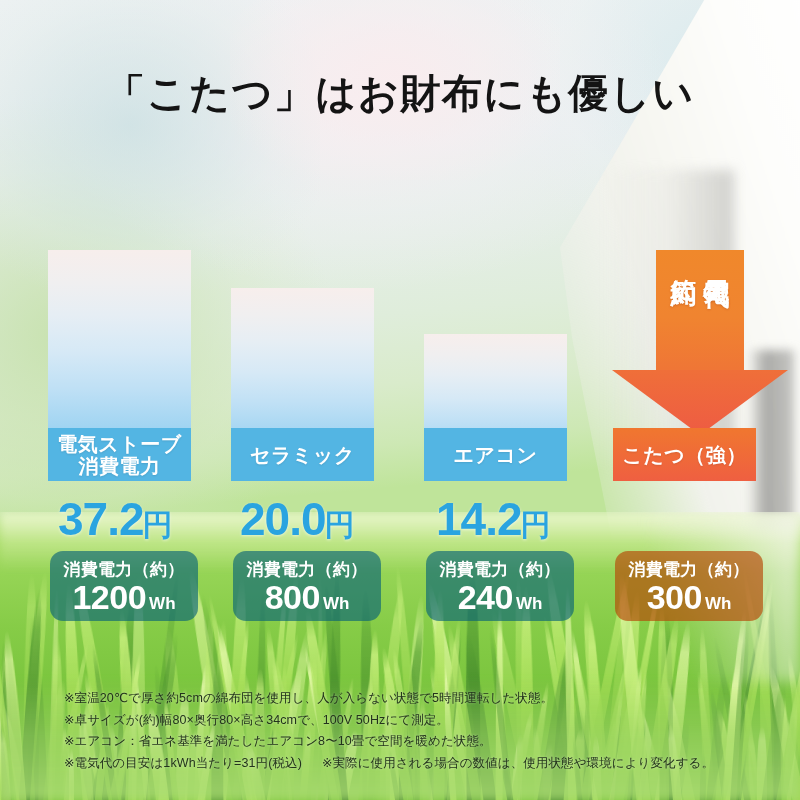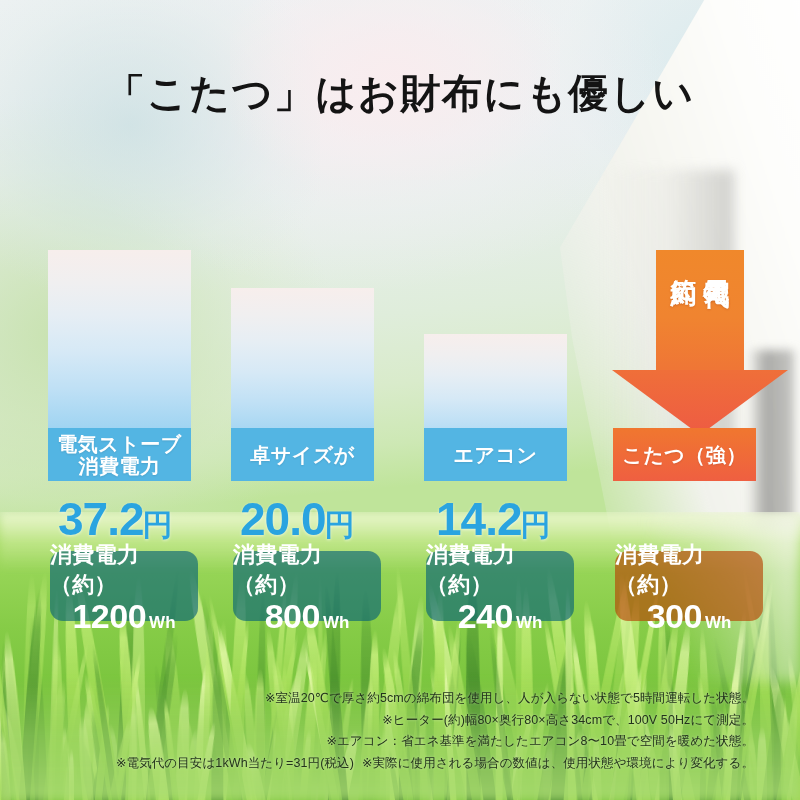--- a/index.html
+++ b/index.html
@@ -150,21 +150,21 @@
   
   .badge {
     position:absolute;
     border-radius:13px;
     background:rgba(4,96,120,0.62);
     display:flex; flex-direction:column; align-items:center; justify-content:center;
     color:#fff;
     font-family:"Liberation Sans","DejaVu Sans",sans-serif;
   }
   .badge.accent { background:rgba(182,72,6,0.66); }
-  .badge .cap { font-size:22px; font-weight:bold; letter-spacing:0.3px; margin-bottom:-1px; }
+  .badge .cap { font-size:17px; font-weight:bold; letter-spacing:0.3px; margin-bottom:-1px; }
   .badge .val { font-weight:bold; line-height:1; display:flex; align-items:baseline; }
   .badge .val .n { font-size:34px; letter-spacing:-0.5px; }
   .badge .val .u { font-size:17px; margin-left:3px; }
 
   
   .arrow-wrap { position:absolute; left:612px; top:250px; width:176px; height:185px; }
   .arrow-shaft {
     position:absolute; left:44px; top:0; width:88px; height:122px;
     background:linear-gradient(180deg, #f0882b 0%, #f08430 55%, #ef7536 100%);
   }
@@ -187,22 +187,22 @@
   }
 
   
   .notes {
     position:absolute; left:64px; top:688px; width:690px;
     font-size:12.5px; color:#23331c; line-height:1.73;
     font-family:"Liberation Sans","DejaVu Sans",sans-serif;
     letter-spacing:0.1px;
     text-shadow:0 0 3px rgba(255,255,255,0.4);
   }
-  .notes div { white-space:nowrap;text-align:right; }
-  .note-inline { margin-left:8px; }
+  .notes div { white-space:nowrap; }
+  .note-inline { margin-left:20px; }
 </style>
 </head>
 <body>
 
 <div id="stage">
 
   <div class="bg-base"></div>
   <div class="bg-haze-l"></div>
   <div class="bg-bloom"></div>
   <div class="bg-house"></div>
@@ -451,21 +451,21 @@
   <div class="badge" style="left:50px; top:551px; width:148px; height:70px;">
     <span class="cap">消費電力（約）</span>
     <span class="val">
       <span class="n">1200</span>
         <span class="u">Wh</span>
     </span>
   </div>
 
   <div class="bar" style="left:231px; top:288px; width:143px; height:193px;">
     <div class="bar-label">
-      <span>卓サイズが</span>
+      <span>セラミック</span>
     </div>
   </div>
   <div class="price" style="left:240px; top:492px;">
     <span class="num">20.0</span><span class="yen">円</span>
   </div>
   <div class="badge" style="left:233px; top:551px; width:148px; height:70px;">
     <span class="cap">消費電力（約）</span>
     <span class="val">
       <span class="n">800</span>
         <span class="u">Wh</span>
@@ -505,20 +505,20 @@
   <div class="badge accent" style="left:615px; top:551px; width:148px; height:70px;">
     <span class="cap">消費電力（約）</span>
     <span class="val">
       <span class="n">300</span>
         <span class="u">Wh</span>
     </span>
   </div>
 
   <div class="notes">
     <div>※室温20℃で厚さ約5cmの綿布団を使用し、人が入らない状態で5時間運転した状態。</div>
-    <div>※ヒーター(約)幅80×奥行80×高さ34cmで、100V 50Hzにて測定。</div>
+    <div>※卓サイズが(約)幅80×奥行80×高さ34cmで、100V 50Hzにて測定。</div>
     <div>※エアコン：省エネ基準を満たしたエアコン8〜10畳で空間を暖めた状態。</div>
     <div>
       <span>※電気代の目安は1kWh当たり=31円(税込)</span><span class="note-inline">※実際に使用される場合の数値は、使用状態や環境により変化する。</span>
     </div>
   </div>
 
 </div>
 
 </body></html>

